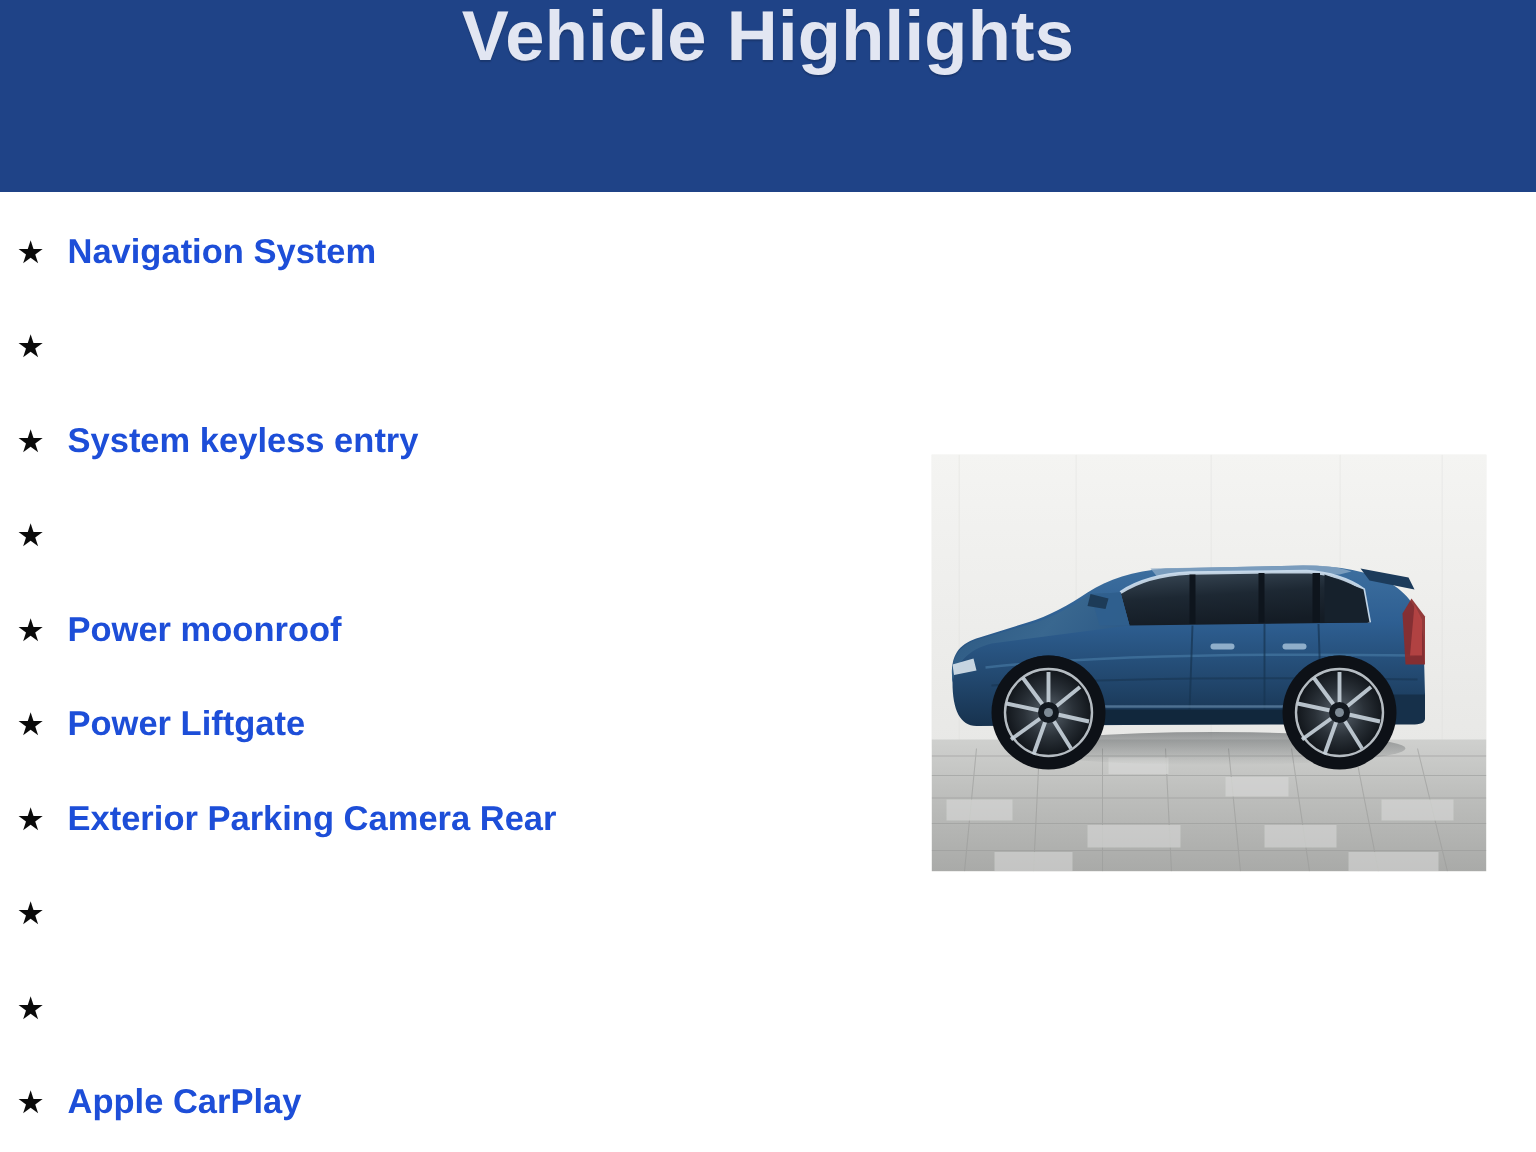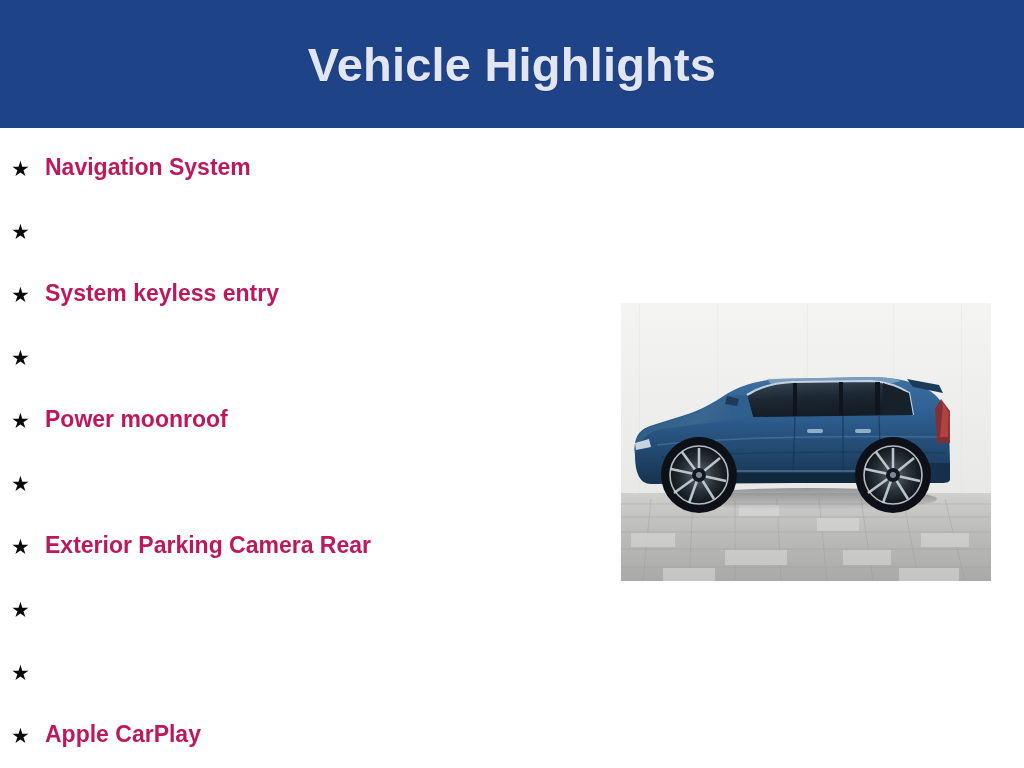--- a/index.html
+++ b/index.html
@@ -17,21 +17,20 @@
 
   
   #header-banner {
     position: absolute;
     left: 0;
     top: 0;
     width: 1024px;
     height: 128px;
     background: #1f4387;
     display: flex;
-    align-items: center;
     justify-content: center;
     box-sizing: border-box;
   }
   #page-title {
     font-size: 47px;
     font-weight: bold;
     color: #e2e6f2;
     letter-spacing: 0.2px;
     line-height: 1;
     white-space: nowrap;
@@ -63,21 +62,21 @@
     color: #0a0a0a;
     width: 34px;
     flex: 0 0 34px;
     display: block;
     text-align: left;
     padding-top: 1px;
   }
   .highlight-label {
     font-size: 23px;
     font-weight: bold;
-    color: #be185d;
+    color: #1d4ed8;
     line-height: 1.1;
     white-space: nowrap;
   }
 
   
   #vehicle-photo {
     position: absolute;
     left: 621px;
     top: 303px;
     width: 370px;
@@ -112,20 +111,21 @@
   </li>
   <li class="highlight-item">
     <span class="star-bullet">★</span>
   </li>
   <li class="highlight-item">
     <span class="star-bullet">★</span>
     <span class="highlight-label">Power moonroof</span>
   </li>
   <li class="highlight-item">
     <span class="star-bullet">★</span>
+    <span class="highlight-label">Power Liftgate</span>
   </li>
   <li class="highlight-item">
     <span class="star-bullet">★</span>
     <span class="highlight-label">Exterior Parking Camera Rear</span>
   </li>
   <li class="highlight-item">
     <span class="star-bullet">★</span>
   </li>
   <li class="highlight-item">
     <span class="star-bullet">★</span>

